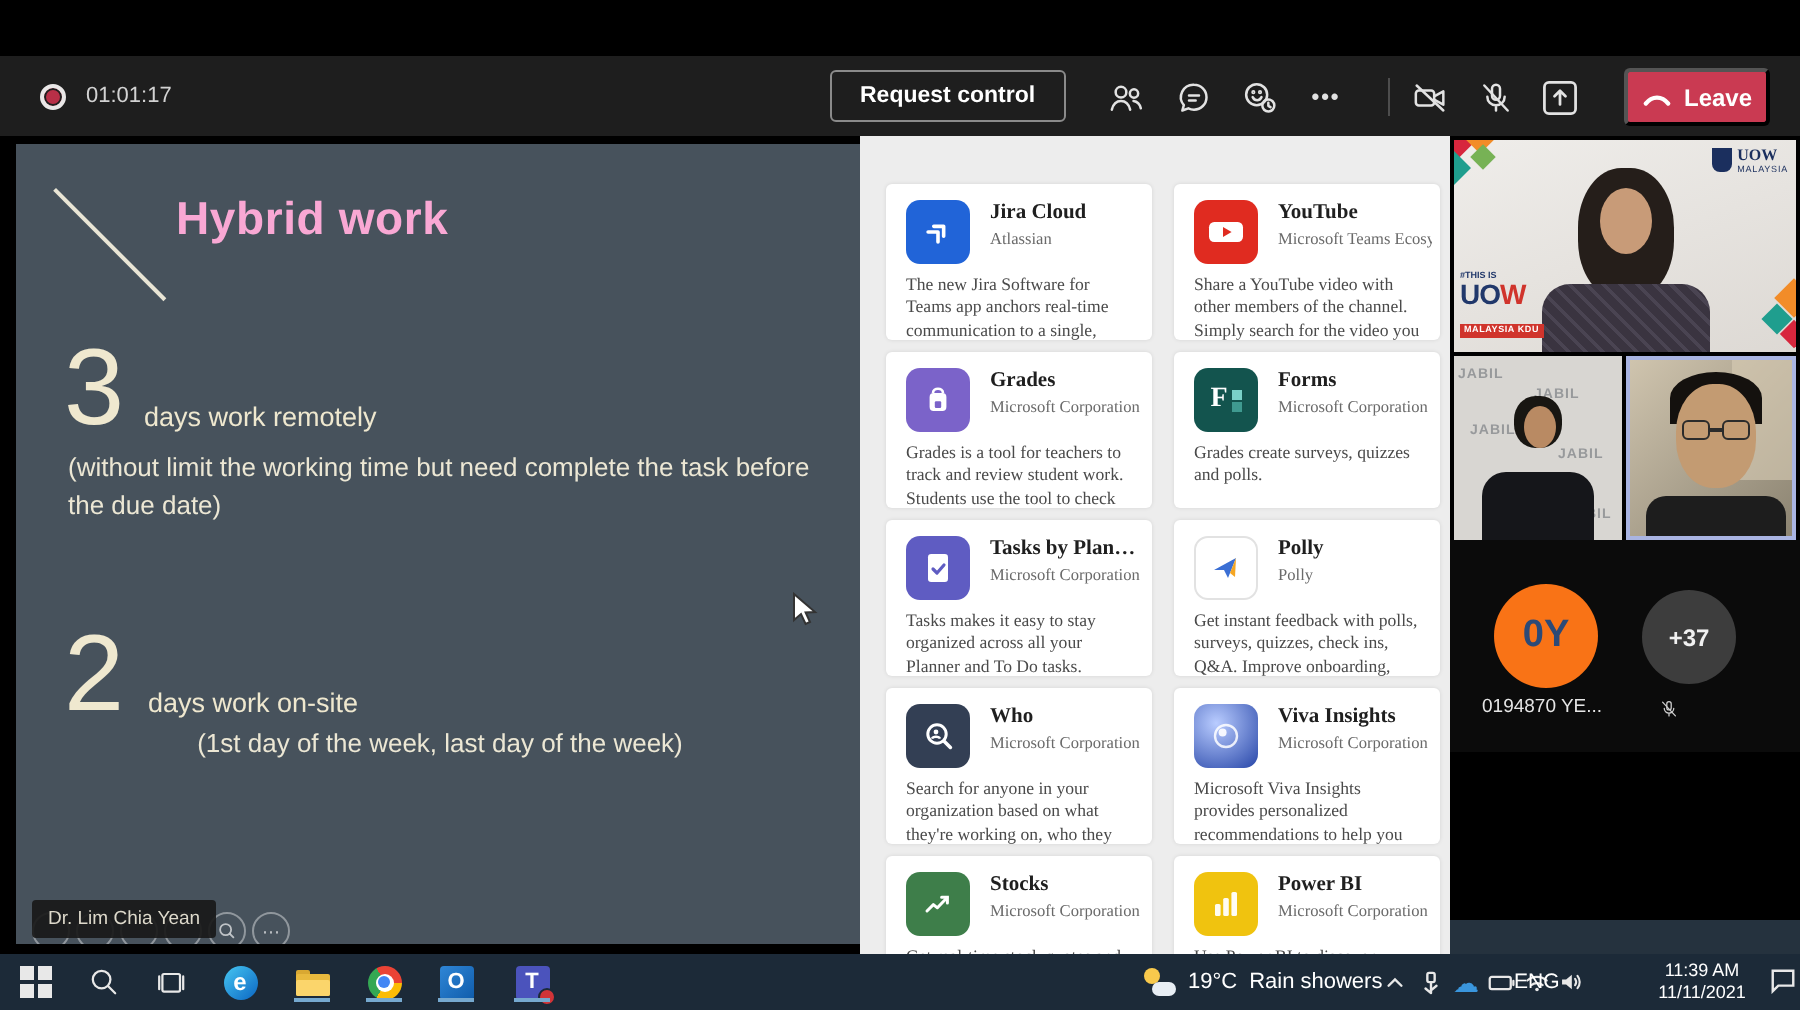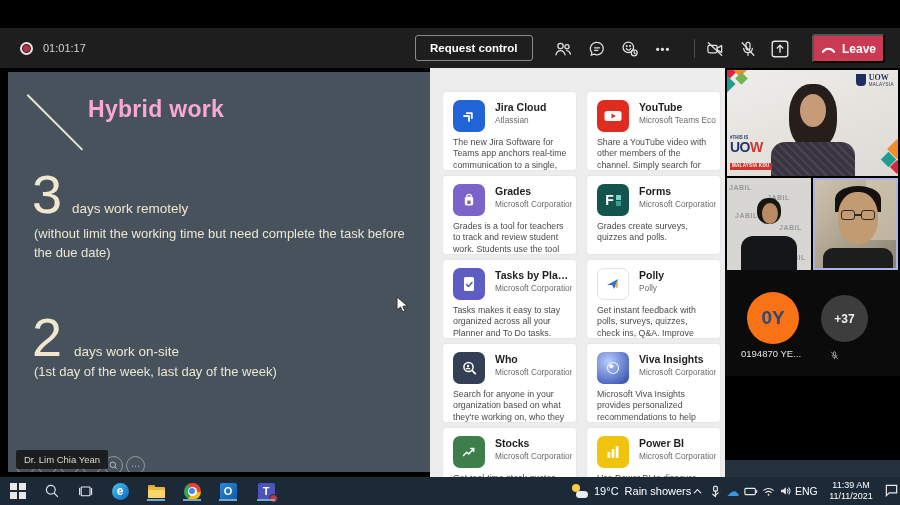--- a/index.html
+++ b/index.html
@@ -44,33 +44,33 @@
   #slide { position:absolute; left:8px; top:72px; width:422px; height:400px; background:#47525c; overflow:hidden; }
   #diag-line { position:absolute; left:20px; top:22px; width:78px; height:1.5px; background:#e9e5d5;
                transform:rotate(45deg); transform-origin:left top; }
   #slide-title { position:absolute; left:80px; top:24px; font-size:23px; font-weight:bold;
                  color:#f9a8d4; line-height:1.14; letter-spacing:.3px; }
   .big-num { position:absolute; font-size:54px; font-weight:300; color:#efe8cf; line-height:1; }
   #num1 { left:24px; top:95px; } #num2 { left:24px; top:238px; }
   .num-label { position:absolute; font-size:13.5px; color:#efe8cf; }
   #label1 { left:64px; top:129px; } #label2 { left:66px; top:272px; }
   .slide-note { position:absolute; left:26px; width:372px; font-size:13px; color:#ece7d4; line-height:1.45; }
-  #note1 { top:153px; } #note2 { top:291px; }
+  #note1 { top:153px; } #note2 { top:291px;text-align:center; }
   .sctl { position:absolute; top:384px; width:19px; height:19px; border-radius:50%;
           border:1px solid rgba(255,255,255,.4); color:rgba(255,255,255,.65);
           display:flex; align-items:center; justify-content:center; font-size:9px; }
   .sctl svg { stroke:rgba(255,255,255,.65); fill:none; stroke-width:1.3; }
   #presenter-label { position:absolute; left:8px; top:378px; background:rgba(25,25,25,.92);
                      color:#ddd9cb; font-size:9.5px; padding:4px 8px; border-radius:2px; z-index:5; white-space:nowrap; }
   #cursor { position:absolute; left:388px; top:224px; z-index:6; }
 
   
   #apps-panel { position:absolute; left:430px; top:68px; width:295px; height:409px; background:#ededed; }
   .card { position:absolute; width:133px; height:78px; background:#fff; border-radius:3px;
-          box-shadow:0 0 2px rgba(0,0,0,.10); }
+          box-shadow:0 0 2px rgba(0,0,0,.10);font-family:Liberation Serif, serif; }
   .c1 { left:13px; } .c2 { left:157px; }
   .r1 { top:24px; } .r2 { top:108px; } .r3 { top:192px; } .r4 { top:276px; } .r5 { top:360px; }
   .aicon { position:absolute; left:10px; top:8px; width:32px; height:32px; border-radius:7px;
            display:flex; align-items:center; justify-content:center; overflow:hidden; }
   .app-name { position:absolute; left:52px; top:9px; right:5px; font-size:10.5px; font-weight:bold;
               color:#1f1f1f; white-space:nowrap; overflow:hidden; text-overflow:ellipsis; }
   .app-pub  { position:absolute; left:52px; top:23px; right:4px; font-size:8.3px; color:#6a6a6a;
               white-space:nowrap; overflow:hidden; }
   .app-desc { position:absolute; left:10px; top:45px; width:115px; font-size:8.8px; color:#4a4a4a;
               line-height:1.3; max-height:34px; overflow:hidden; }
@@ -161,21 +161,21 @@
   #weather { position:absolute; left:572px; top:0; height:28px; display:flex; align-items:center; gap:6px;
              color:#fff; font-size:11px; }
   .wicon { position:relative; width:16px; height:14px; }
   .wicon .sun { position:absolute; left:0; top:0; width:8px; height:8px; border-radius:50%; background:#f8c94c; }
   .wicon .cl { position:absolute; right:0; bottom:0; width:12px; height:7px; border-radius:6px; background:#e8eef4; }
   .tray { position:absolute; top:4px; width:16px; height:20px; display:flex; align-items:center; justify-content:center;
           color:#e8e8e8; }
   .tray svg { stroke:#e8e8e8; fill:none; stroke-width:1.3; stroke-linecap:round; }
   #tr-chev { left:689px; } #tr-usb { left:707px; } #tr-cloud { left:725px; color:#3a96dd; font-size:13px; }
   #tr-batt { left:743px; } #tr-wifi { left:760px; } #tr-vol { left:777px; }
-  #tr-lang { position:absolute; left:795px; top:0; height:28px; line-height:28px; color:#fff; font-size:10.5px; }
+  #tr-lang { position:absolute; left:757px; top:0; height:28px; line-height:28px; color:#fff; font-size:10.5px; }
   #clock { position:absolute; left:822px; top:3px; width:58px; text-align:center; color:#fff; font-size:9px; line-height:1.25; }
   #action-center { position:absolute; left:884px; top:6px; }
   #action-center svg { stroke:#e8e8e8; fill:none; stroke-width:1.3; }
 </style>
 </head>
 <body>
 
 <div id="app">
 
 

